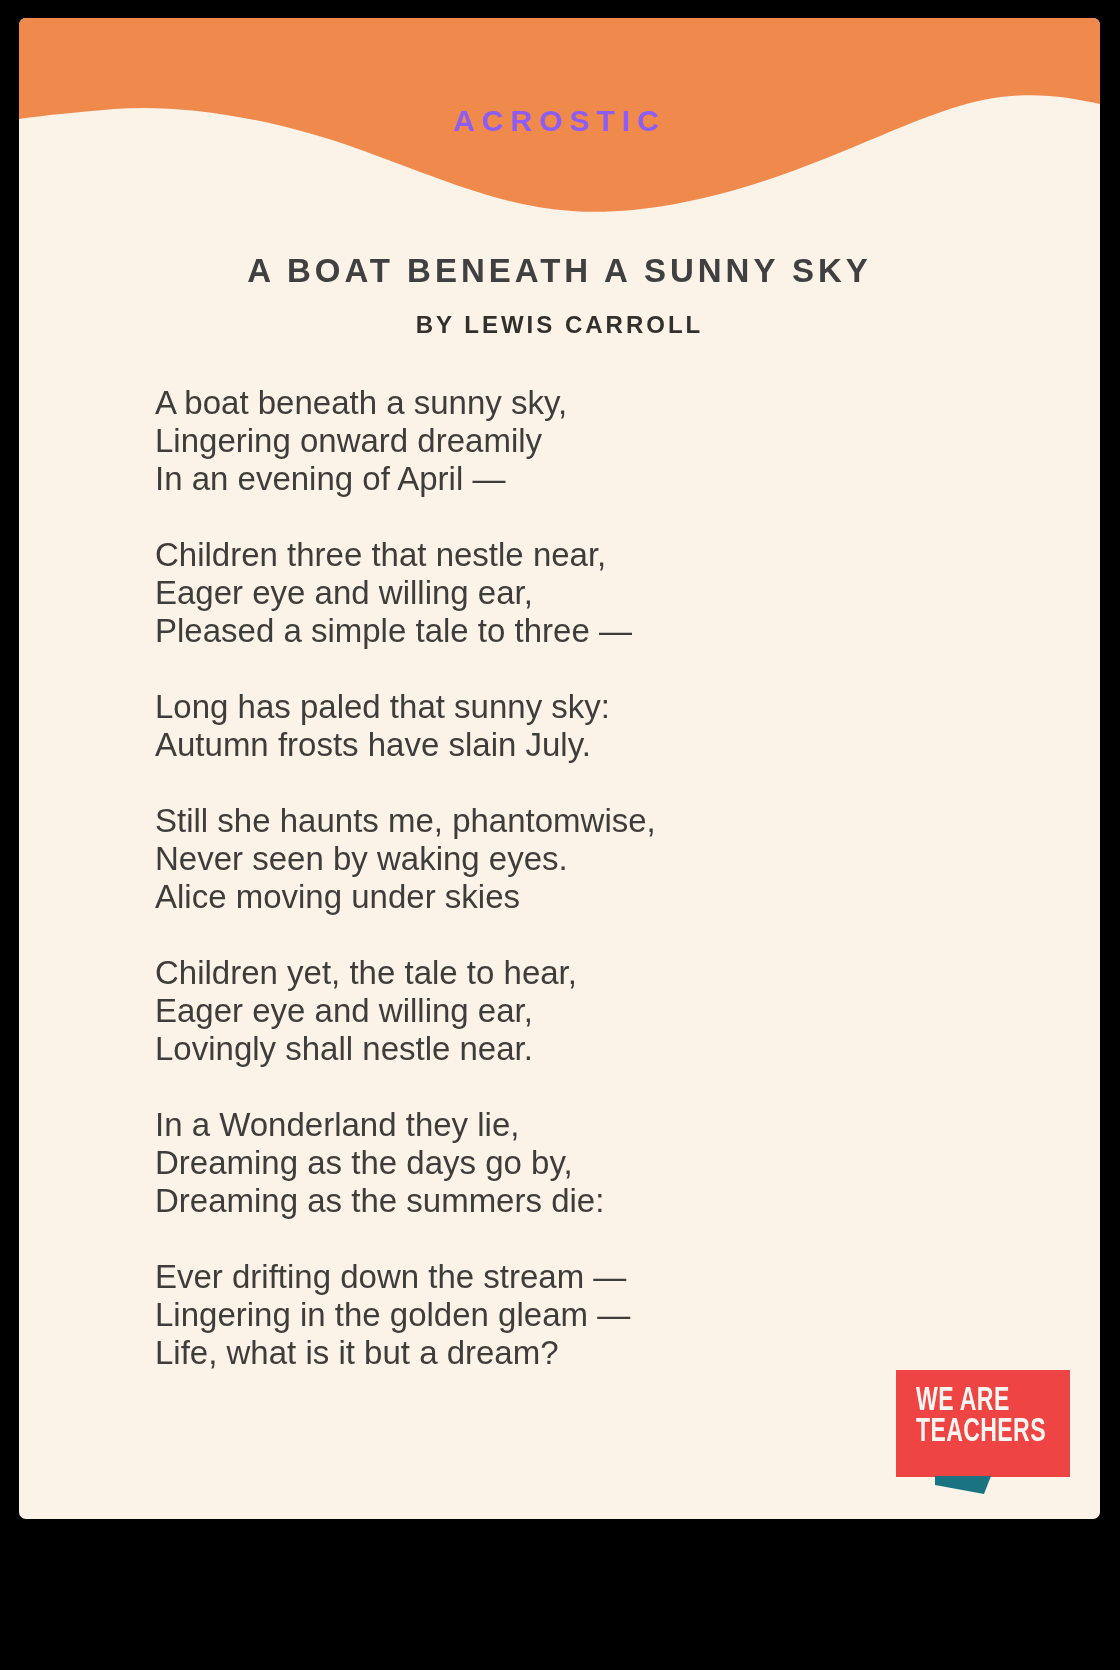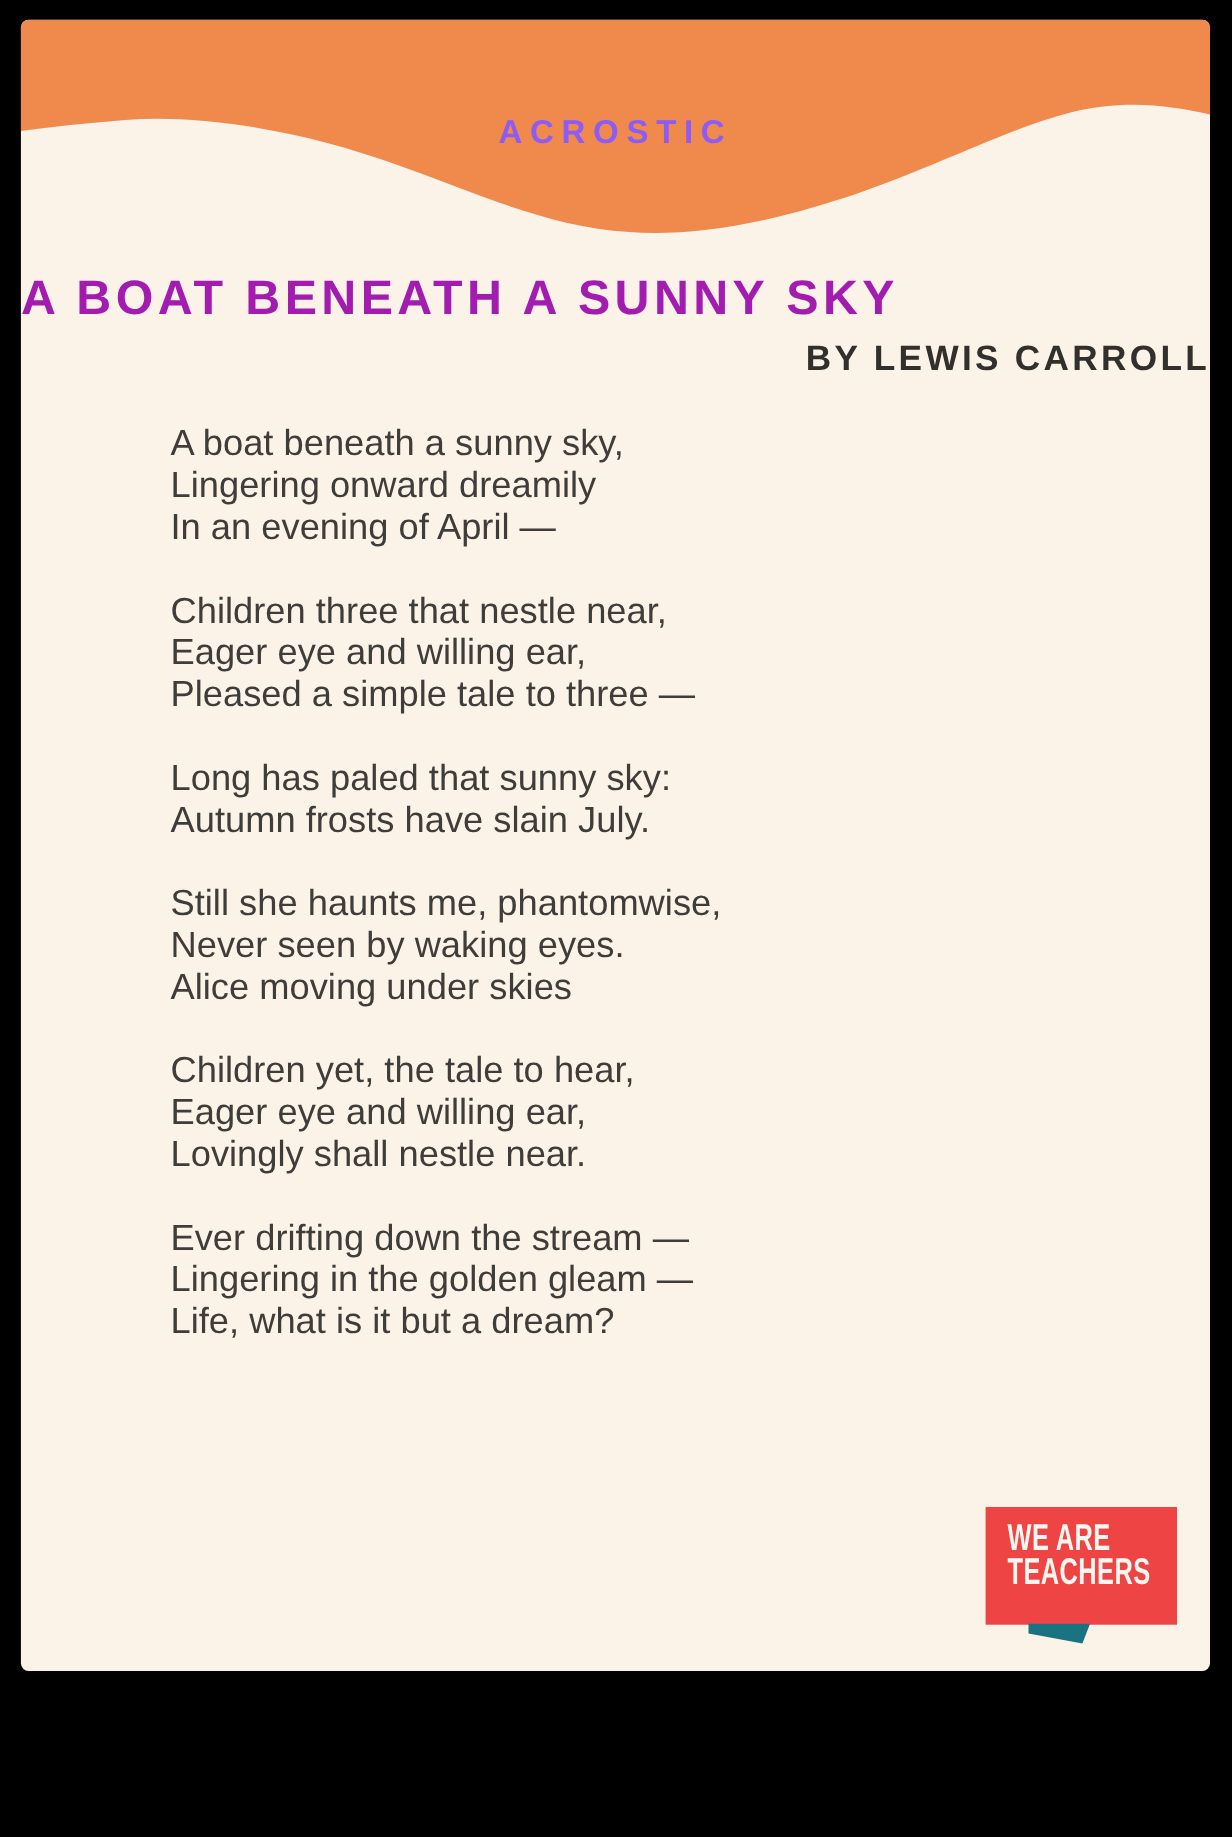--- a/index.html
+++ b/index.html
@@ -5,25 +5,25 @@
   html,body{margin:0;padding:0;background:#000;}
   body{width:1120px;height:1670px;position:relative;overflow:hidden;
        font-family:"Liberation Sans",sans-serif;}
   .stage{position:absolute;inset:0;background:#000;}
   .flyer{position:absolute;left:19px;top:18px;width:1081px;height:1501px;
          background:#fbf2e8;border-radius:7px;overflow:hidden;}
   .wave-svg{position:absolute;left:0;top:0;width:1081px;height:235px;display:block;}
   .header-label{position:absolute;left:0;top:86px;width:100%;text-align:center;
                 color:#8b5cf6;font-weight:bold;font-size:30px;letter-spacing:7px;
                 line-height:34px;}
-  .title{position:absolute;left:0;top:233px;width:100%;
-         color:#a21caf;font-weight:bold;font-size:44px;letter-spacing:4px;
+  .title{position:absolute;left:0;top:233px;width:100%;text-align:center;
+         color:#404040;font-weight:bold;font-size:33px;letter-spacing:4px;
          line-height:40px;}
-  .byline{position:absolute;left:0;top:290px;width:100%;text-align:right;
-          color:#32302c;font-weight:bold;font-size:32px;letter-spacing:3px;
+  .byline{position:absolute;left:0;top:290px;width:100%;text-align:center;
+          color:#32302c;font-weight:bold;font-size:24px;letter-spacing:3px;
           line-height:34px;}
   .poem{position:absolute;left:136px;top:366px;width:760px;
         color:#3f3d3a;font-size:33px;line-height:38px;}
   .stanza{margin:0 0 38px 0;}
   .line{white-space:nowrap;}
   .badge{position:absolute;left:877px;top:1352px;width:174px;height:107px;
          background:#ef4444;}
   .badge-text{position:absolute;left:20px;top:13px;color:#f7f6f1;font-weight:bold;
               font-size:34px;line-height:31px;letter-spacing:.5px;
               transform:scaleX(.68);transform-origin:left top;white-space:nowrap;}
@@ -70,20 +70,25 @@
           <div class="line">Still she haunts me, phantomwise,</div>
           <div class="line">Never seen by waking eyes.</div>
           <div class="line">Alice moving under skies</div>
         </div>
         <div class="stanza">
           <div class="line">Children yet, the tale to hear,</div>
           <div class="line">Eager eye and willing ear,</div>
           <div class="line">Lovingly shall nestle near.</div>
         </div>
         <div class="stanza">
+          <div class="line">In a Wonderland they lie,</div>
+          <div class="line">Dreaming as the days go by,</div>
+          <div class="line">Dreaming as the summers die:</div>
+        </div>
+        <div class="stanza">
           <div class="line">Ever drifting down the stream —</div>
           <div class="line">Lingering in the golden gleam —</div>
           <div class="line">Life, what is it but a dream?</div>
         </div>
       </div>
 
     <div class="badge">
       <div class="badge-text">
         <div>WE ARE</div>
         <div>TEACHERS</div>

